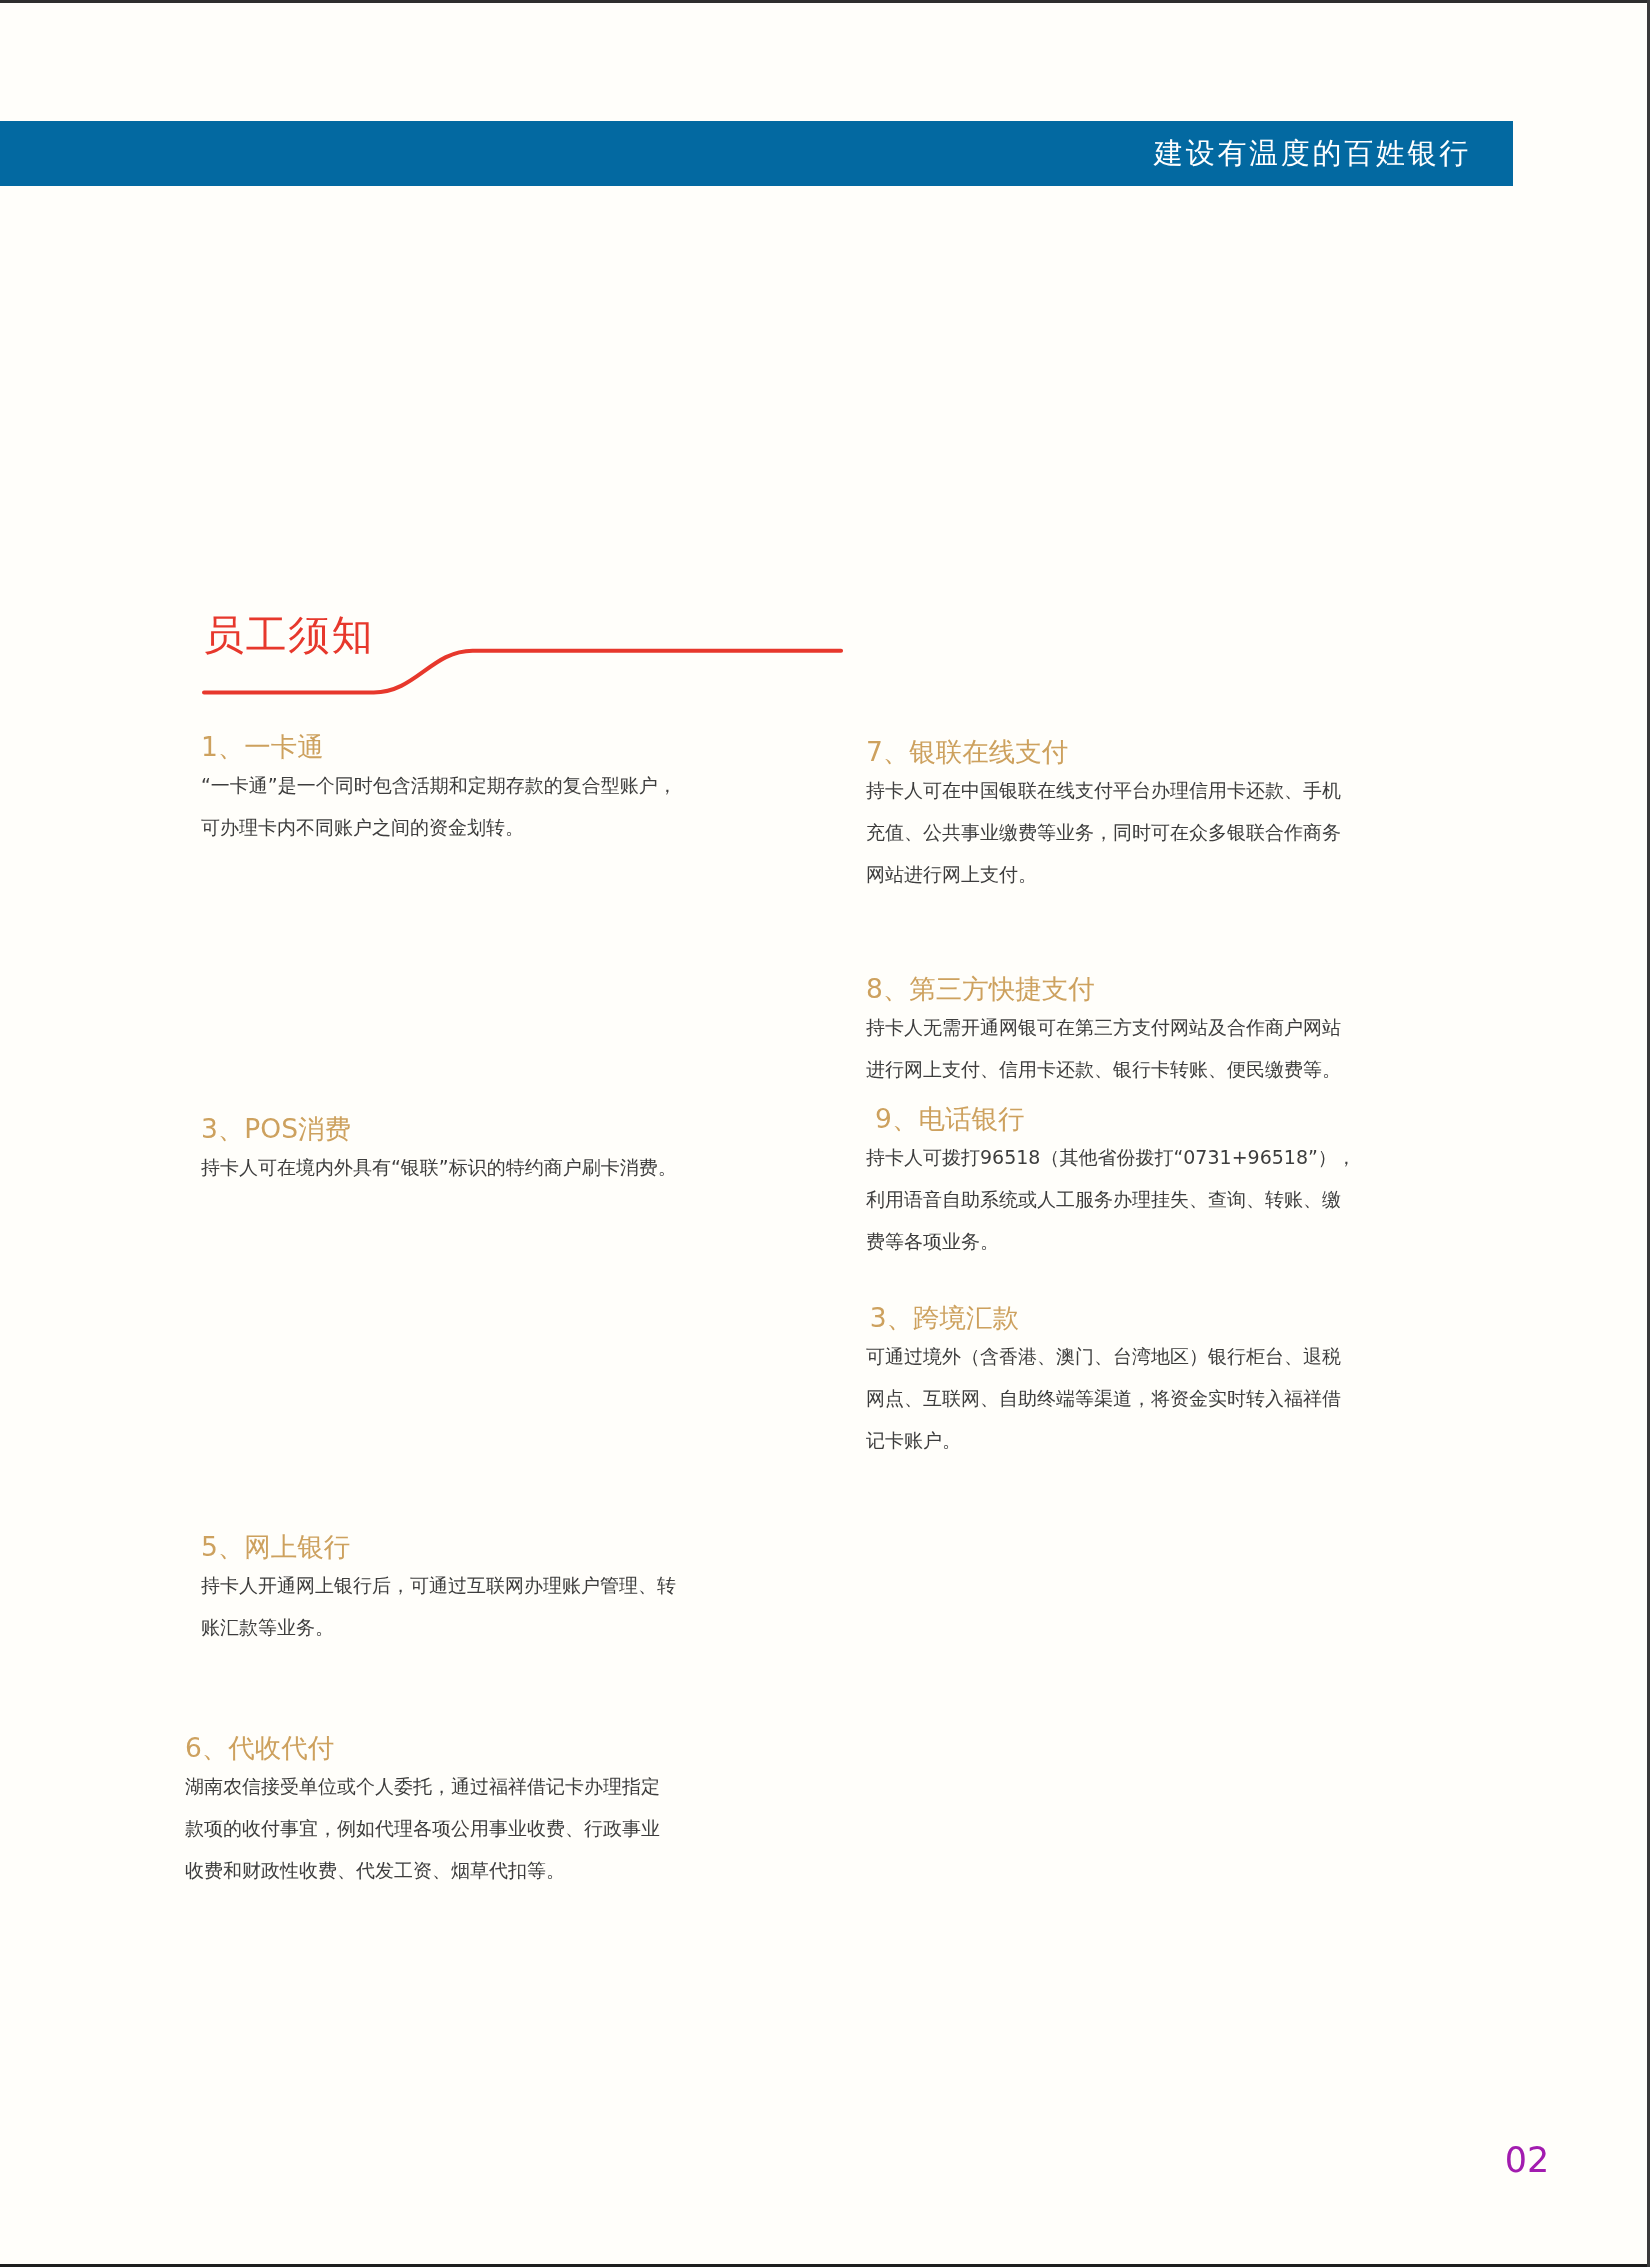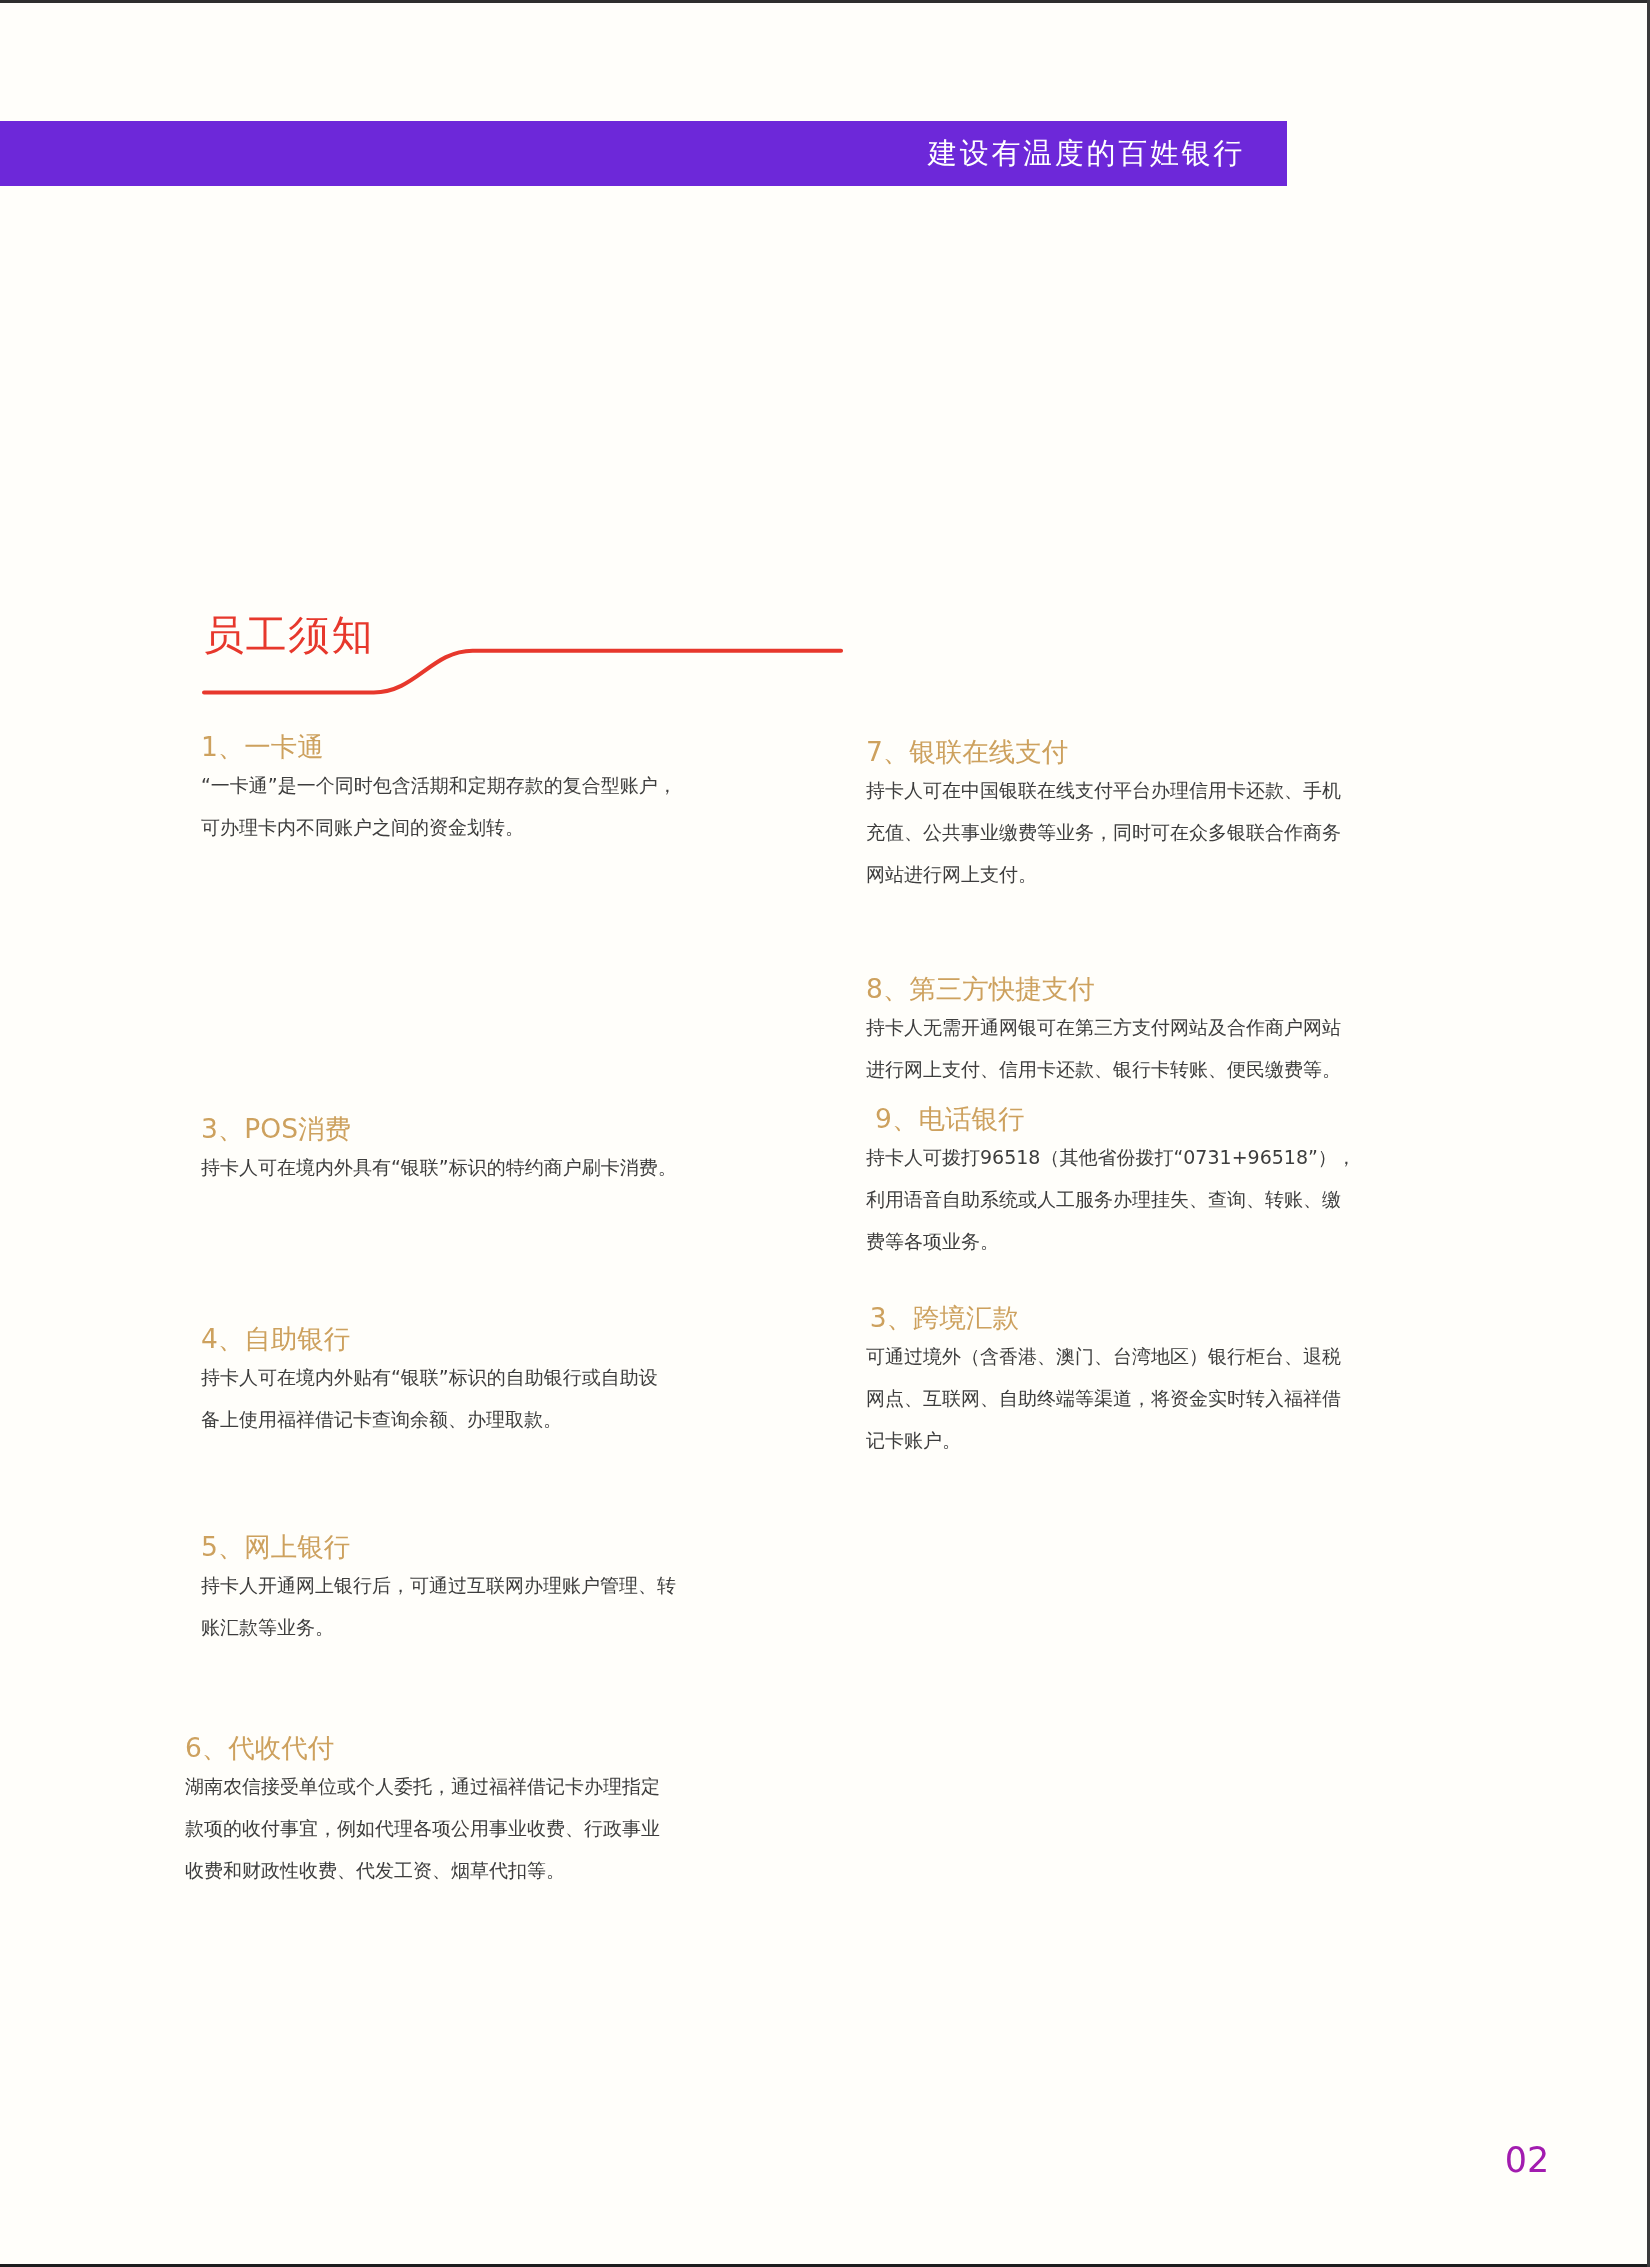--- a/index.html
+++ b/index.html
@@ -14,22 +14,22 @@
   }
   
   .edge-top    { position:absolute; left:0; top:0; width:1650px; height:2.7px;  background:#2e2e2e; }
   .edge-bottom { position:absolute; left:0; bottom:0; width:1650px; height:3.7px; background:#1d1d1d; }
   .edge-right  { position:absolute; right:0; top:0; width:2.7px; height:2268px; background:#3a3a3a; }
 
   
   .band {
     position: absolute;
     left: 0; top: 121px;
-    width: 1287px; height: 65px;
-    background: #6d28d9;
+    width: 1513px; height: 65px;
+    background: #0369a1;
     display: flex;
     align-items: center;
     justify-content: flex-end;
     text-align: center;
   }
   .band-slogan {
     font-family: "DejaVu Serif", serif;
     color: #ffffff;
     font-size: 29px;
     letter-spacing: 2.7px;
@@ -117,25 +117,20 @@
     <div class="sec-body">“一卡通”是一个同时包含活期和定期存款的复合型账户，
 可办理卡内不同账户之间的资金划转。</div>
   </div>
 
 
   <div class="sec pos-l3">
     <div class="sec-heading">3、POS消费</div>
     <div class="sec-body">持卡人可在境内外具有“银联”标识的特约商户刷卡消费。</div>
   </div>
 
-  <div class="sec pos-l4">
-    <div class="sec-heading">4、自助银行</div>
-    <div class="sec-body">持卡人可在境内外贴有“银联”标识的自助银行或自助设
-备上使用福祥借记卡查询余额、办理取款。</div>
-  </div>
 
   <div class="sec pos-l5">
     <div class="sec-heading">5、网上银行</div>
     <div class="sec-body">持卡人开通网上银行后，可通过互联网办理账户管理、转
 账汇款等业务。</div>
   </div>
 
   <div class="sec pos-l6">
     <div class="sec-heading">6、代收代付</div>
     <div class="sec-body">湖南农信接受单位或个人委托，通过福祥借记卡办理指定

